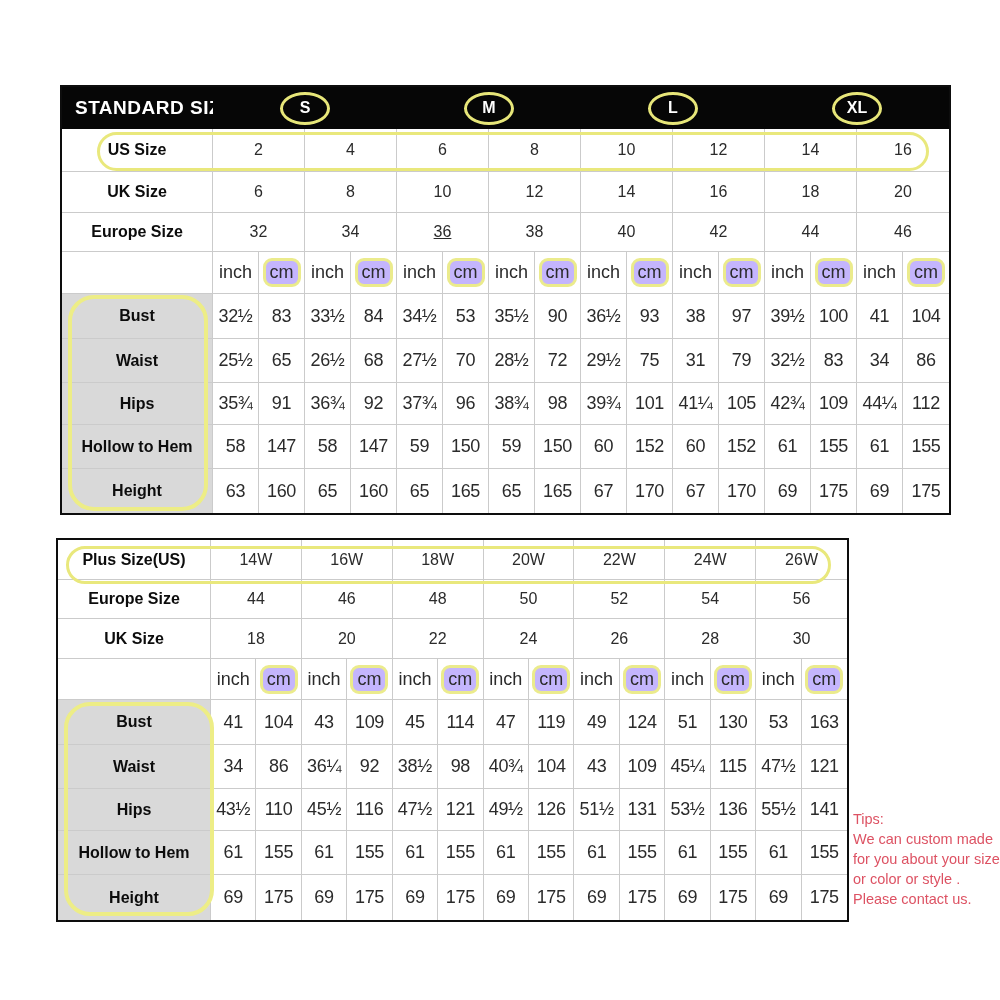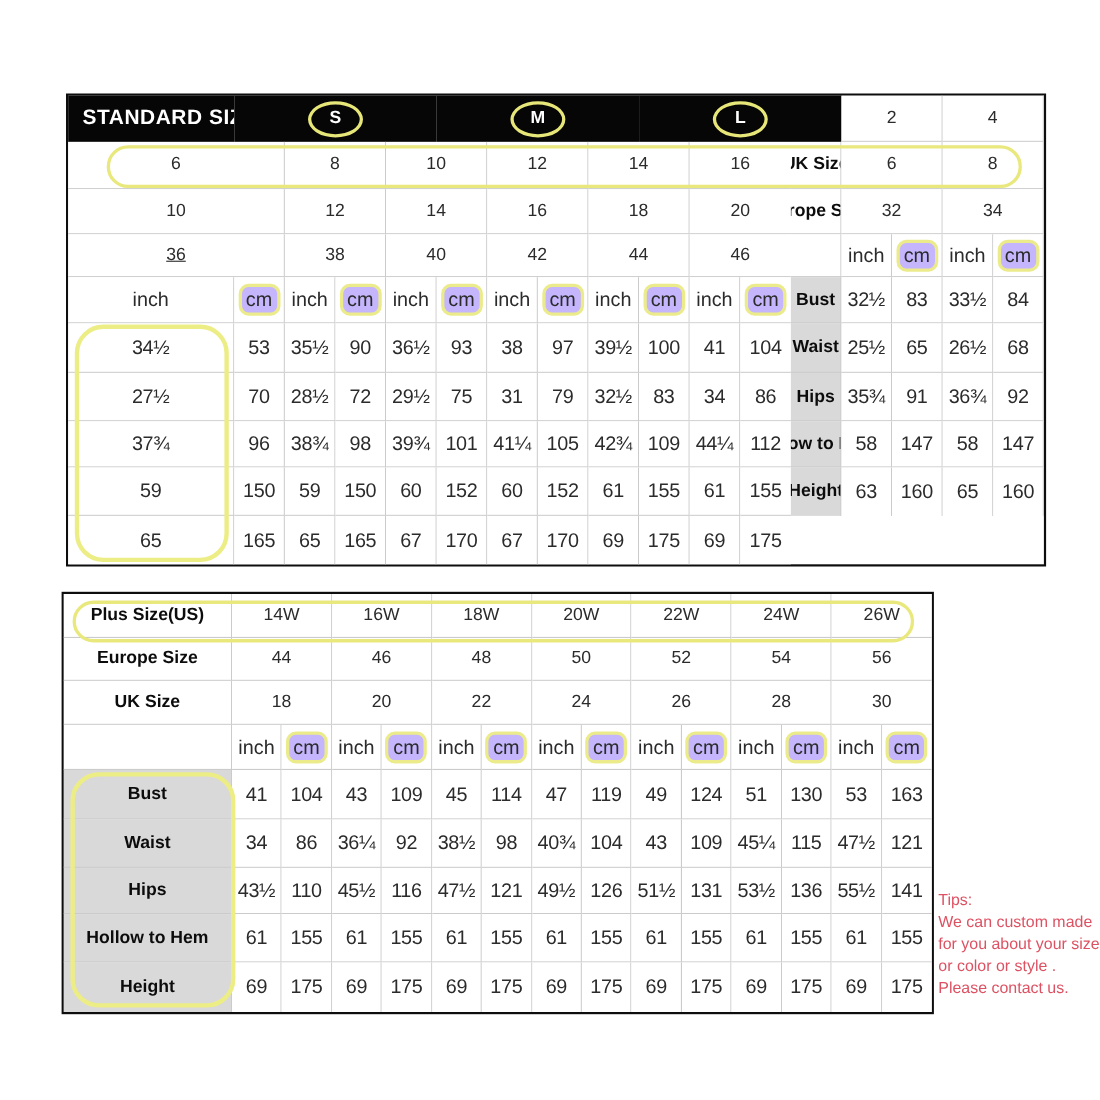--- a/index.html
+++ b/index.html
@@ -75,20 +75,24 @@
         <div class="cell hdr hdr-label">STANDARD SIZE</div>
         <div class="cell hdr hdr-group" style="grid-column: span 4;">
           <span class="hdr-oval">S</span>
         </div>
         <div class="cell hdr hdr-group" style="grid-column: span 4;">
           <span class="hdr-oval">M</span>
         </div>
         <div class="cell hdr hdr-group" style="grid-column: span 4;">
           <span class="hdr-oval">L</span>
         </div>
+        <div class="cell hdr hdr-group last-col" style="grid-column: span 4;">
+          <span class="hdr-oval">XL</span>
+        </div>
+        <div class="cell lbl">US Size</div>
         <div class="cell sz" style="grid-column: span 2;">2</div>
         <div class="cell sz" style="grid-column: span 2;">4</div>
         <div class="cell sz" style="grid-column: span 2;">6</div>
         <div class="cell sz" style="grid-column: span 2;">8</div>
         <div class="cell sz" style="grid-column: span 2;">10</div>
         <div class="cell sz" style="grid-column: span 2;">12</div>
         <div class="cell sz" style="grid-column: span 2;">14</div>
         <div class="cell sz last-col" style="grid-column: span 2;">16</div>
         <div class="cell lbl">UK Size</div>
         <div class="cell sz" style="grid-column: span 2;">6</div>

